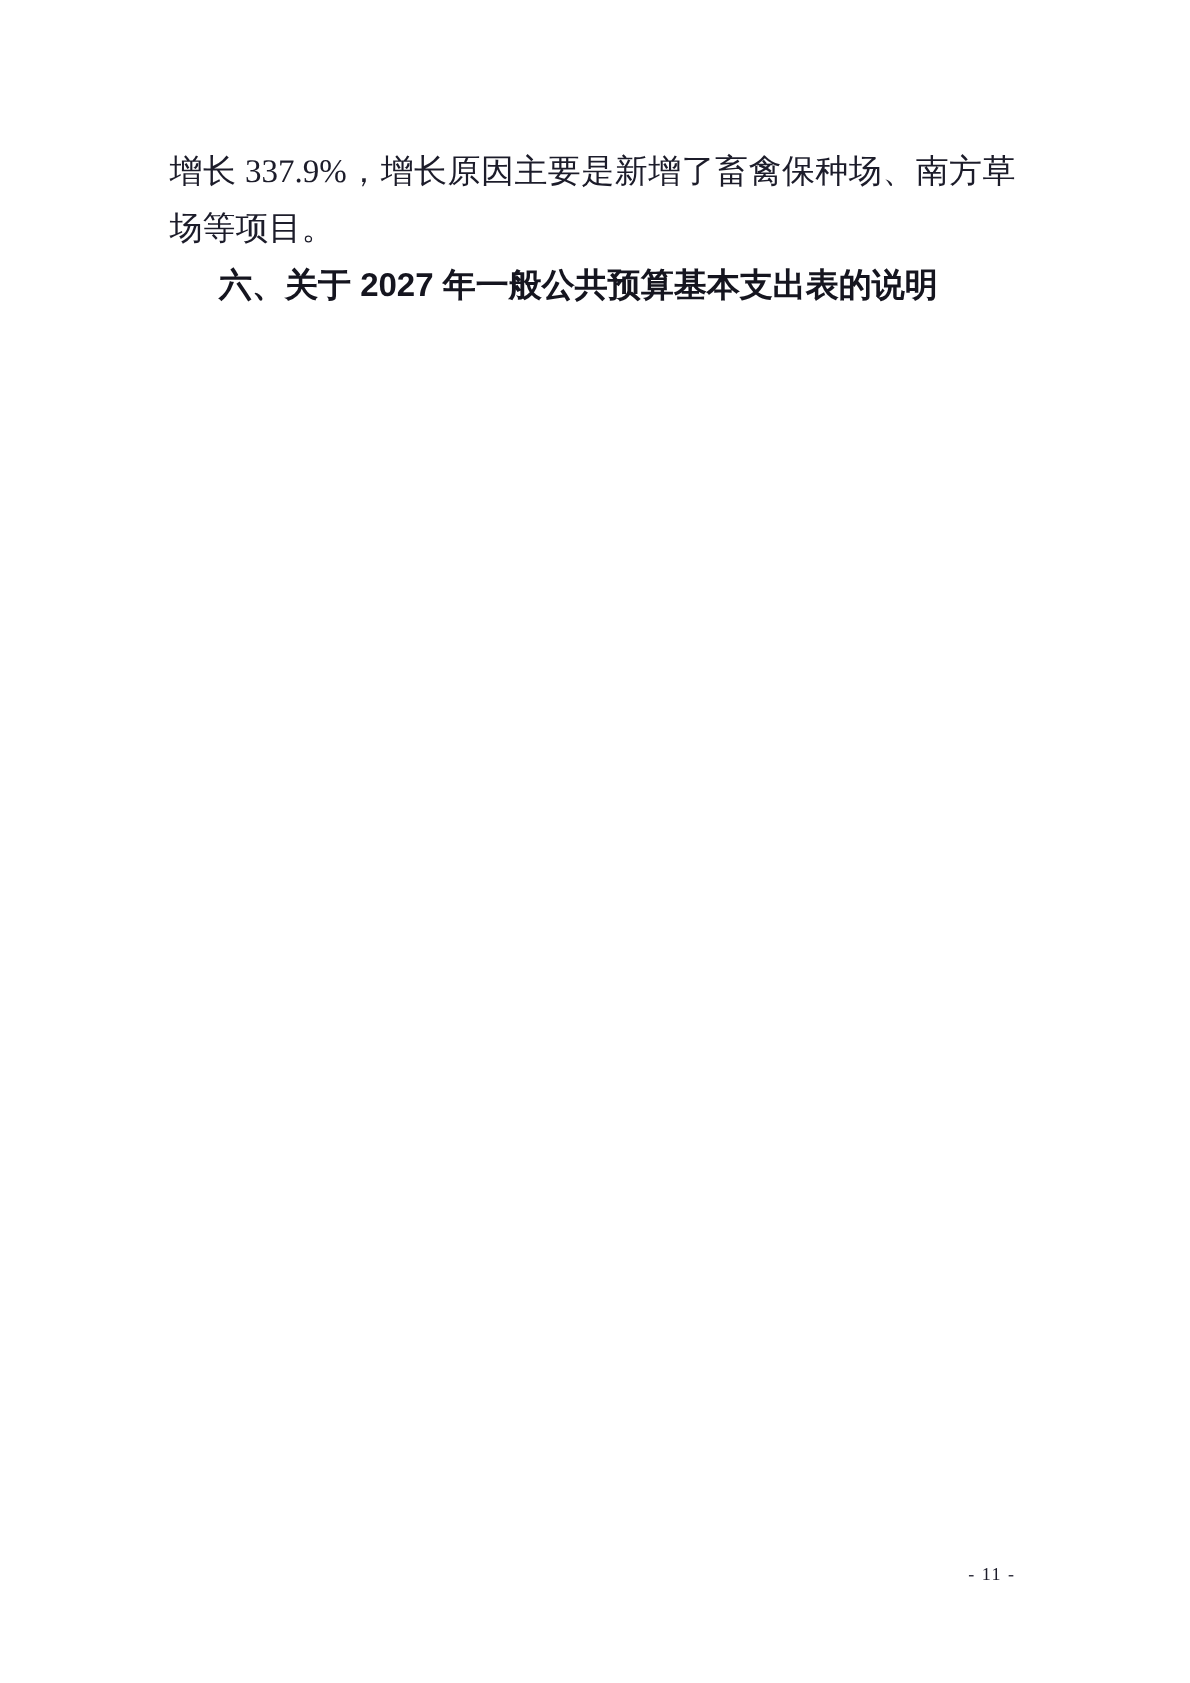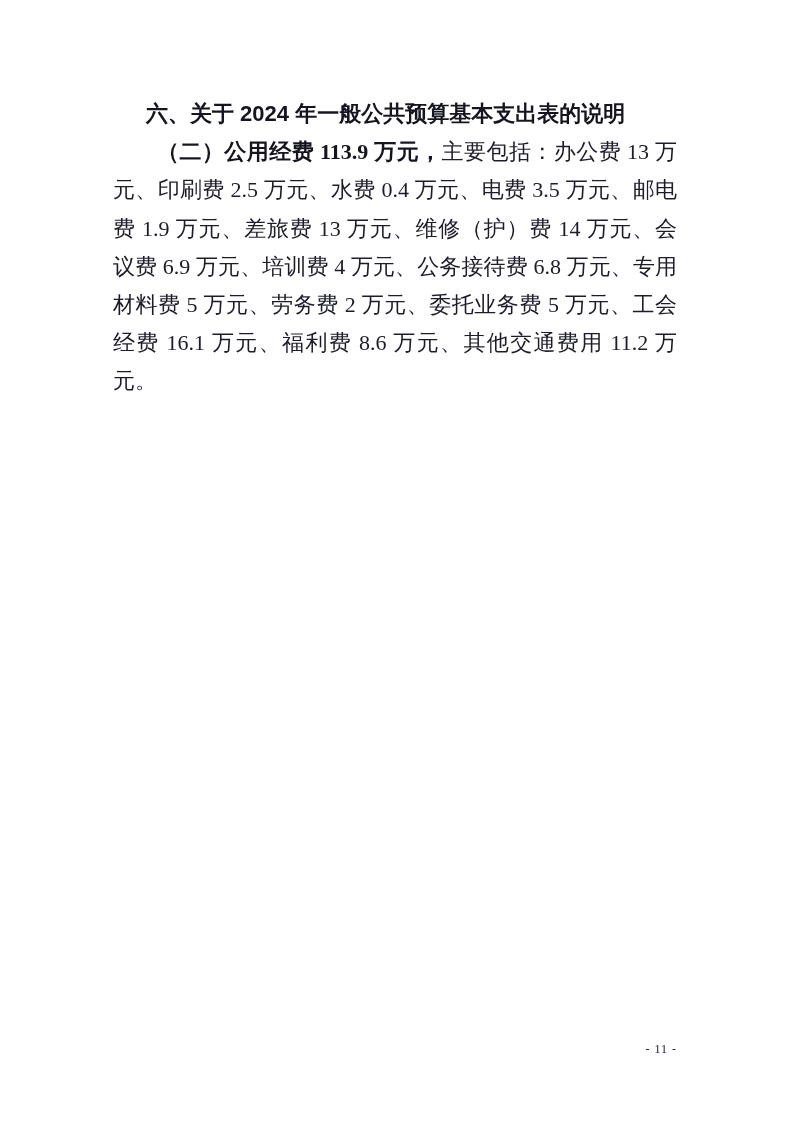--- a/index.html
+++ b/index.html
@@ -54,17 +54,17 @@
     letter-spacing: 1px;
     font-family: "Liberation Serif", "DejaVu Serif", serif;
     margin-top: 14px;
   }
 </style>
 </head>
 <body>
 
 <div class="page">
   <div class="doc-body" id="doc-body">
-      <p class="heading">六、关于 2024 年一般公共预算基本支出表的说明</p>
-      <p class="body indent"><b>（二）公用经费 113.9 万元，</b>主要包括：办公费 13 万元、印刷费 2.5 万元、水费 0.4 万元、电费 3.5 万元、邮电费 1.9 万元、差旅费 13 万元、维修（护）费 14 万元、会议费 6.9 万元、培训费 4 万元、公务接待费 6.8 万元、专用材料费 5 万元、劳务费 2 万元、委托业务费 5 万元、工会经费 16.1 万元、福利费 8.6 万元、其他交通费用 11.2 万元。</p>
+      <p class="body">增长 337.9%，增长原因主要是新增了畜禽保种场、南方草场等项目。</p>
+      <p class="heading">六、关于 2027 年一般公共预算基本支出表的说明</p>
     </div>
   <div class="page-footer">- 11 -</div>
 </div>
 
 </body></html>

